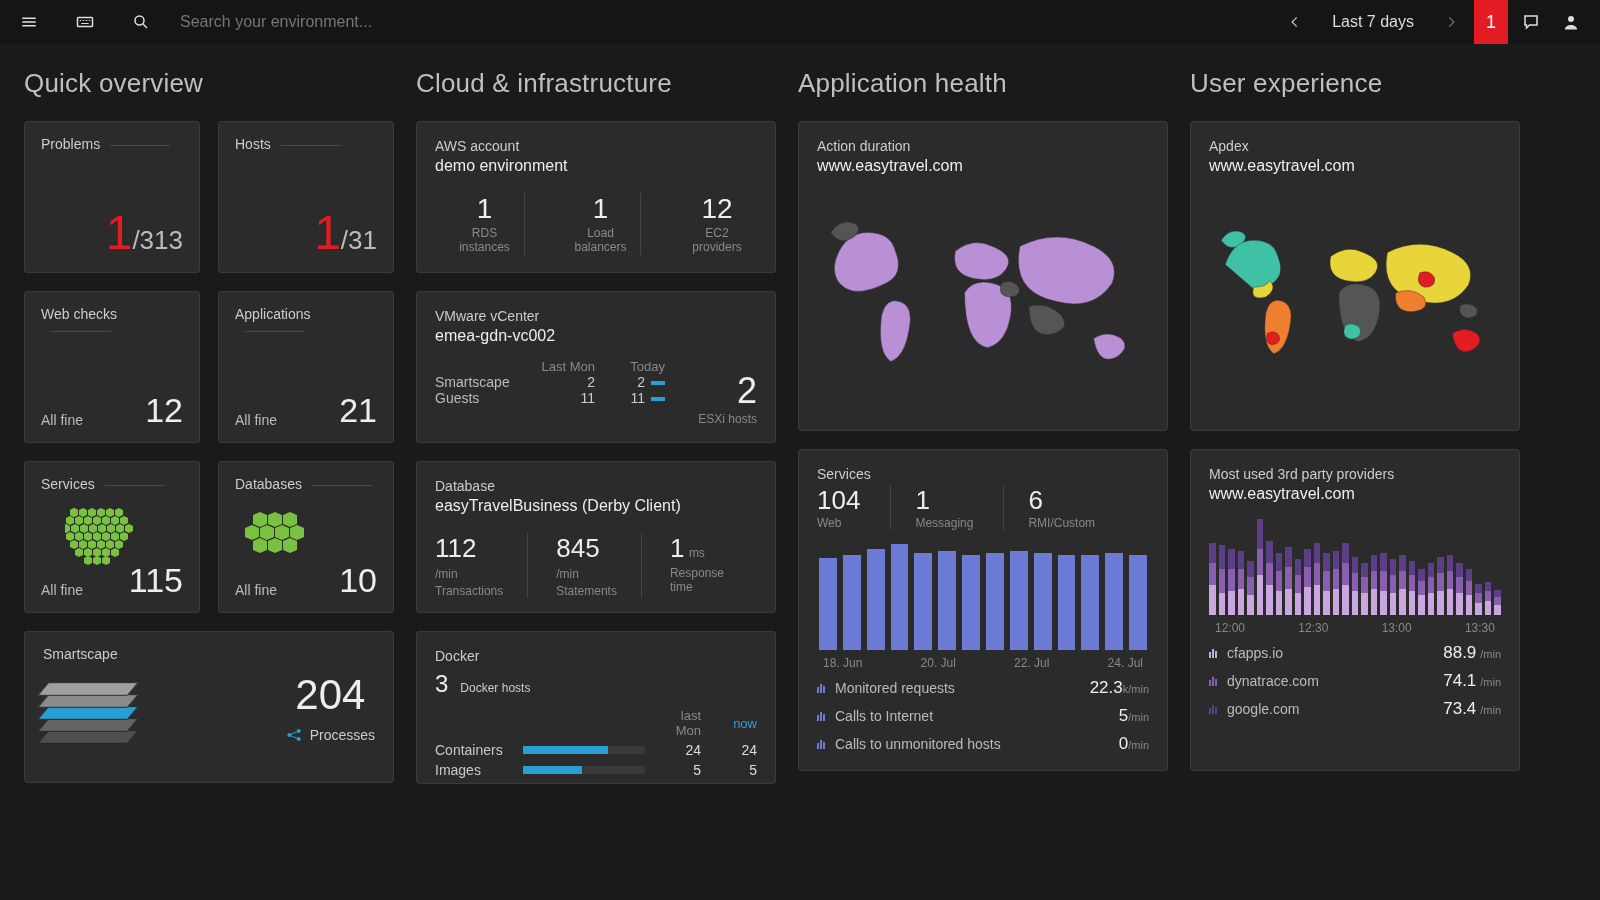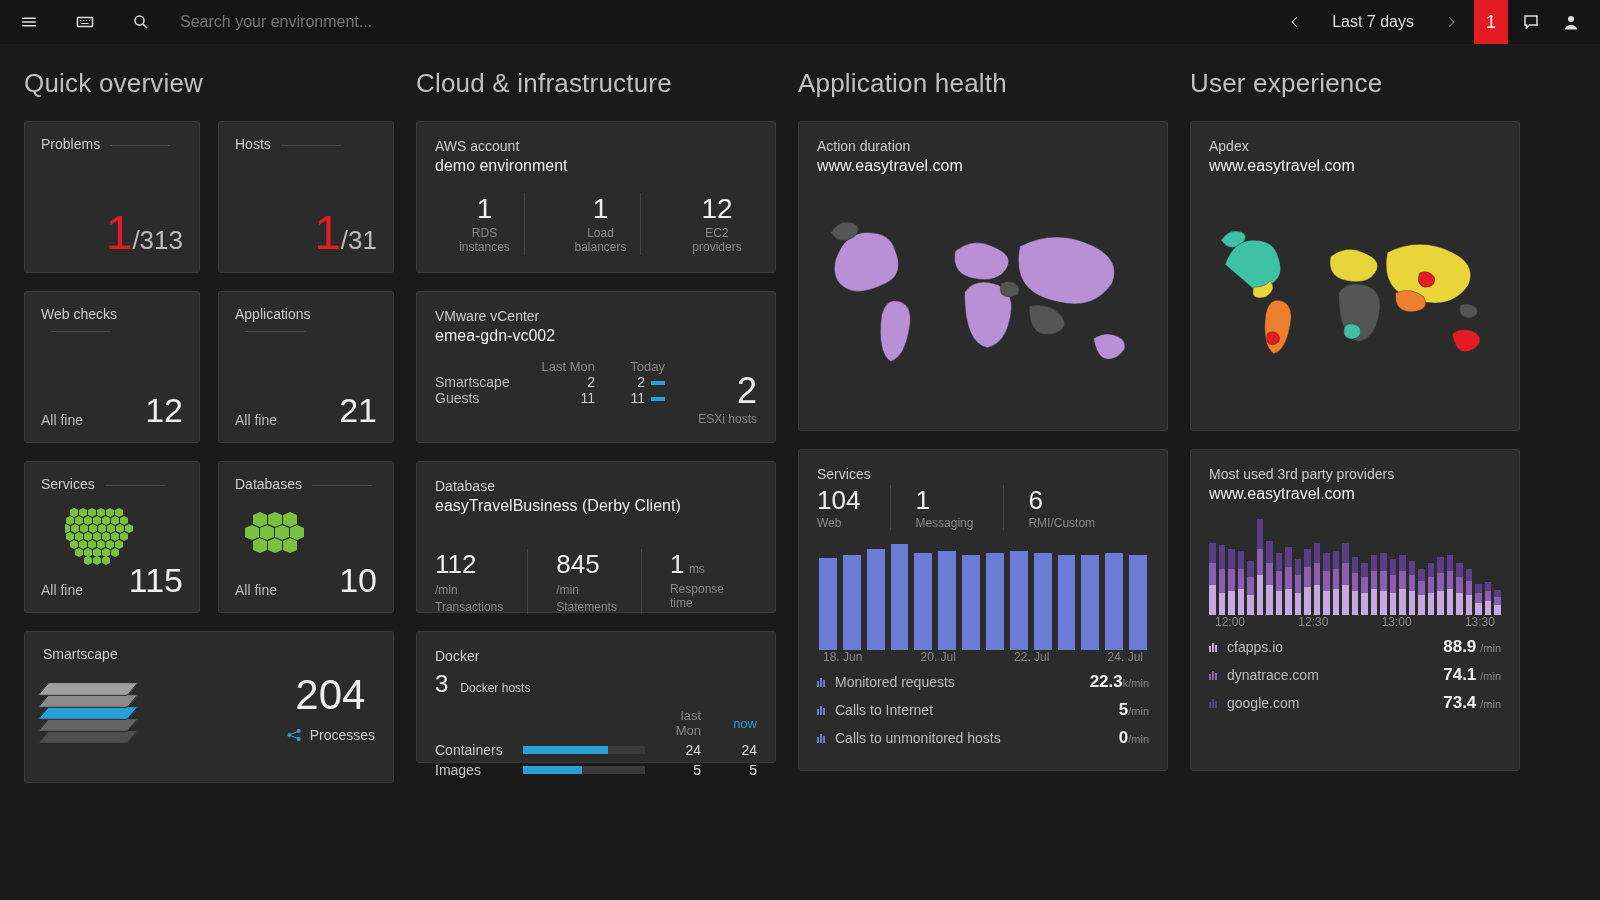--- a/index.html
+++ b/index.html
@@ -54,21 +54,21 @@
 .metric .u{font-size:12px;color:#8a8a8a;line-height:1.15;margin-top:2px}
 .divider{border-right:1px solid #444}
 .vmtable{margin-top:14px;font-size:14px}
 .vmtable .row{display:grid;grid-template-columns:90px 70px 70px 1fr;align-items:center;text-align:right;color:#ccc}
 .vmtable .row .lab{text-align:left;color:#bbb}
 .vmtable .hdrs{color:#888;font-size:13px}
 .bar-mini{display:inline-block;width:14px;height:4px;background:#2a9fd6;margin-left:6px;vertical-align:middle}
 .esxi{position:absolute;right:18px;bottom:16px;text-align:right}
 .esxi .v{font-size:36px;color:#eee}
 .esxi .u{font-size:12px;color:#888}
-.db-metrics{display:flex;gap:28px;margin-top:34px}
+.db-metrics{display:flex;gap:28px;margin-top:18px}
 .db-metrics .m{border-right:1px solid #444;padding-right:24px}
 .db-metrics .m:last-child{border:none}
 .db-metrics .v{font-size:26px;color:#eee}
 .db-metrics .un{font-size:12px;color:#888}
 .db-metrics .lab{font-size:12px;color:#888;margin-top:2px}
 .docker-head{display:flex;align-items:baseline;gap:12px;margin:6px 0 10px 0}
 .docker-head .v{font-size:24px;color:#eee}
 .docker-head .u{font-size:12px;color:#ccc}
 .docker-tab{font-size:14px}
 .docker-tab .row{display:grid;grid-template-columns:80px 1fr 48px 48px;align-items:center;gap:8px;margin-top:4px}
@@ -82,24 +82,24 @@
 .svc-head{display:flex;gap:30px;margin-bottom:10px}
 .svc-head .s{border-left:1px solid #444;padding-left:24px}
 .svc-head .s:first-child{border:none;padding-left:0}
 .svc-head .v{font-size:26px;color:#eee}
 .svc-head .u{font-size:12px;color:#888}
 .barchart{height:110px;display:flex;align-items:flex-end;gap:6px;padding:0 2px}
 .barchart .b{flex:1;background:#6b7bd6}
 .barchart2{height:100px;display:flex;align-items:flex-end;gap:3px}
 .barchart2 .stackb{flex:1;display:flex;flex-direction:column-reverse}
 .barchart2 .seg{width:100%}
-.axis{display:flex;justify-content:space-between;font-size:12px;color:#888;padding:0 6px}
+.axis{display:flex;justify-content:space-between;font-size:12px;color:#888;margin-top:6px;padding:0 6px}
 .kv{display:flex;justify-content:space-between;font-size:14px;margin-top:8px;color:#bbb}
 .kv .l{display:flex;align-items:center;gap:8px}
-.kv .v b{color:#eee;font-weight:700;font-size:17px}
+.kv .v b{color:#eee;font-weight:400;font-size:17px}
 .kv .v span{font-size:11px;color:#888}
 .baricon{width:10px;height:10px}
 .now{color:#2a9fd6}
 .right-num{text-align:right;color:#ddd}
 </style>
 </head>
 <body>
 
 <div class="topbar">
   <div class="tb-left">
@@ -334,21 +334,21 @@
   <div class="tile tile-border" style="height:152px">
     <div class="tile-label">Database</div>
     <div class="tile-sub">easyTravelBusiness (Derby Client)</div>
     <div class="db-metrics">
       <div class="m"><span class="v">112</span> <span class="un">/min</span><div class="lab">Transactions</div></div>
       <div class="m"><span class="v">845</span> <span class="un">/min</span><div class="lab">Statements</div></div>
       <div class="m"><span class="v">1</span> <span class="un">ms</span><div class="lab">Response time</div></div>
     </div>
   </div>
 
-  <div class="tile tile-border" style="height:132px">
+  <div class="tile tile-border" style="height:153px">
     <div class="tile-label">Docker</div>
     <div class="docker-head">
           <span class="v">3</span>
           <span class="u">Docker hosts</span>
         </div>
     <div class="docker-tab">
       <div class="row hdrs">
             <span></span>
             <span></span>
             <span>last Mon</span>

